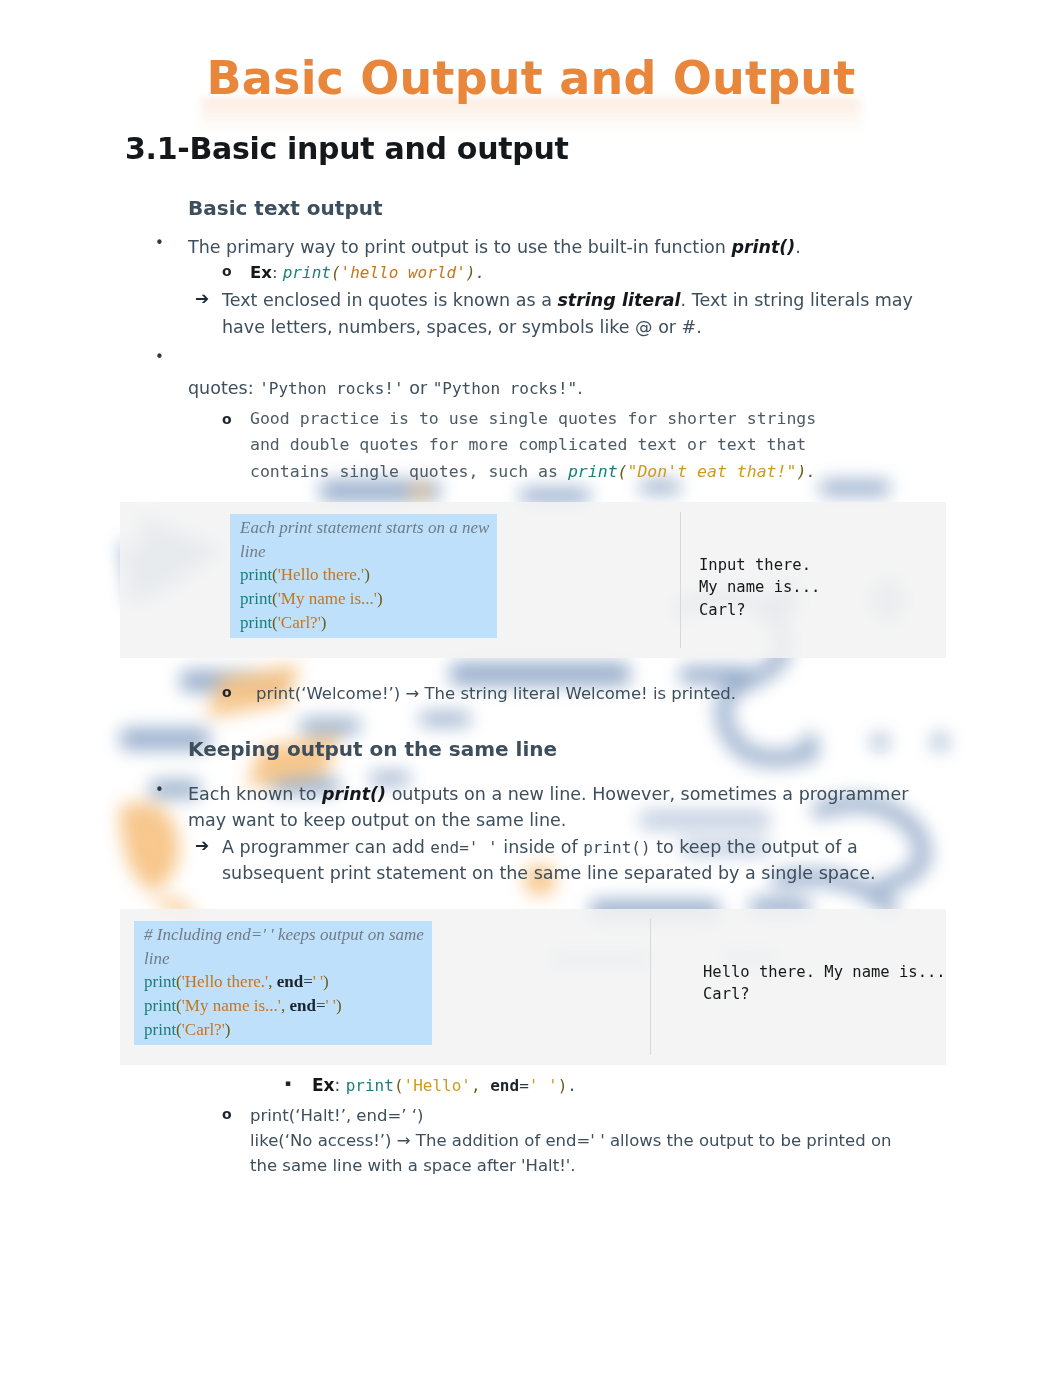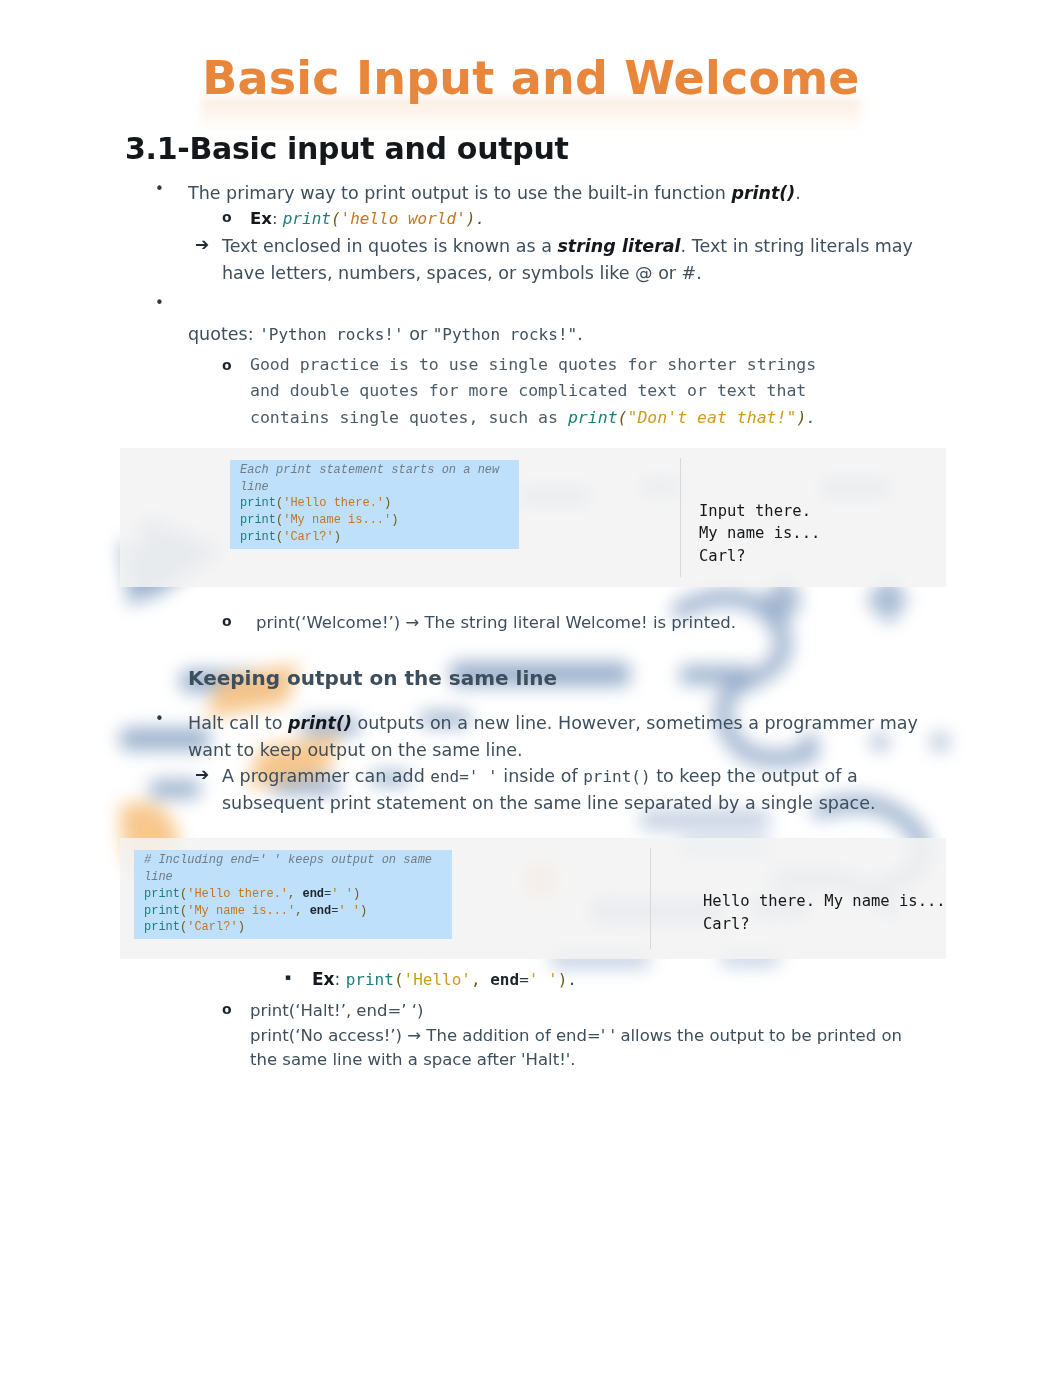--- a/index.html
+++ b/index.html
@@ -191,23 +191,23 @@
     align-items: stretch;
   }
   .code-left {
     width: 502px;
     padding: 12px 0 20px 0;
     position: relative;
   }
   .code-hl {
     background: #bfe0fb;
     display: inline-block;
-    padding: 2px 20px 3px 10px;
-    font-family: Liberation Mono, monospace;
-    font-size: 12px;
+    padding: 2px 8px 3px 10px;
+    font-family: Liberation Serif, serif;
+    font-size: 17px;
     line-height: 1.4;
     white-space: pre;
   }
   .code-sep {
     width: 1px;
     background: #d8d8d8;
     margin: 10px 0;
   }
   .code-right {
     flex: 1;
@@ -278,25 +278,26 @@
       <rect x="430" y="470" width="100" height="18" rx="6"></rect>
       <rect x="600" y="470" width="60" height="16" rx="6"></rect>
     </g>
   </svg>
 </div>
 
 <div id="page">
 
   <div class="title-wrap">
     <div class="title-glow"></div>
-    <h1 id="doc-title">Basic Input and Welcome</h1>
+    <h1 id="doc-title">Basic Output and Output</h1>
   </div>
 
   <h2 id="section-heading">3.1-Basic input and output</h2>
 
+  <h3 class="sub-heading">Basic text output</h3>
 
   <div class="lvl1">
     <span class="mk">•</span><span>The primary way to print output is to use the built-in function </span><b class="strong">print()</b><span>.</span>
   </div>
 
   <div class="lvl2">
     <span class="mk">o</span><b class="plain">Ex</b><span>: </span><span class="mono ital c-fn">print</span><span class="mono ital c-par">(</span><span class="mono ital c-str">'hello world'</span><span class="mono ital c-par">)</span><span class="mono ital">.</span>
   </div>
 
   <div class="arrow-row">
@@ -325,21 +326,21 @@
 Carl?</div>
   </div>
 
   <div class="lvl2" style="margin-top:24px;margin-left:250px;">
     <span class="mk">o</span><span style="padding-left:6px">print(‘Welcome!’) </span><span>→</span><span> The string literal Welcome! is printed.</span>
   </div>
 
   <h3 class="sub-heading" style="margin-top:30px;">Keeping output on the same line</h3>
 
   <div class="lvl1" style="margin-top:20px;">
-    <span class="mk">•</span><span>Halt call to </span><b class="strong">print()</b><span> outputs on a new line. However, sometimes a programmer may want to keep output on the same line.</span>
+    <span class="mk">•</span><span>Each known to </span><b class="strong">print()</b><span> outputs on a new line. However, sometimes a programmer may want to keep output on the same line.</span>
   </div>
 
   <div class="arrow-row" style="margin-top:0px;">
     <span class="mk">➔</span><span>A programmer can add </span><span class="mono">end=' '</span><span> inside of </span><span class="mono">print()</span><span> to keep the output of a subsequent print statement on the same line separated by a single space.</span>
   </div>
 
   <div class="code-panel" id="code-panel-2">
     <div class="code-left">
       <div class="code-hl"><span class="comment"># Including end=' ' keeps output on same</span>
 <span class="comment">line</span>
@@ -350,16 +351,16 @@
     <div class="code-sep"></div>
     <div class="code-right">Hello there. My name is...
 Carl?</div>
   </div>
 
   <div class="lvl3" style="margin-top:8px;">
     <span class="mk">▪</span><b class="plain">Ex</b><span>: </span><span class="mono c-fn">print</span><span class="mono c-par">(</span><span class="mono c-str2">'Hello'</span><span class="mono c-par">, </span><span class="mono c-kw">end</span><span class="mono c-eq">=</span><span class="mono c-str2">' '</span><span class="mono c-par">)</span><span class="mono">.</span>
   </div>
 
   <div class="lvl2" style="margin-top:6px;margin-left:250px;width:660px;">
-    <span class="mk">o</span><span>print(‘Halt!’, end=’ ‘)</span><br><span>print(‘No access!’) </span><span>→</span><span> The addition of end=' ' allows the output to be printed on the same line with a space after 'Halt!'.</span>
+    <span class="mk">o</span><span>print(‘Halt!’, end=’ ‘)</span><br><span>like(‘No access!’) </span><span>→</span><span> The addition of end=' ' allows the output to be printed on the same line with a space after 'Halt!'.</span>
   </div>
 
 </div>
 
 </body></html>

